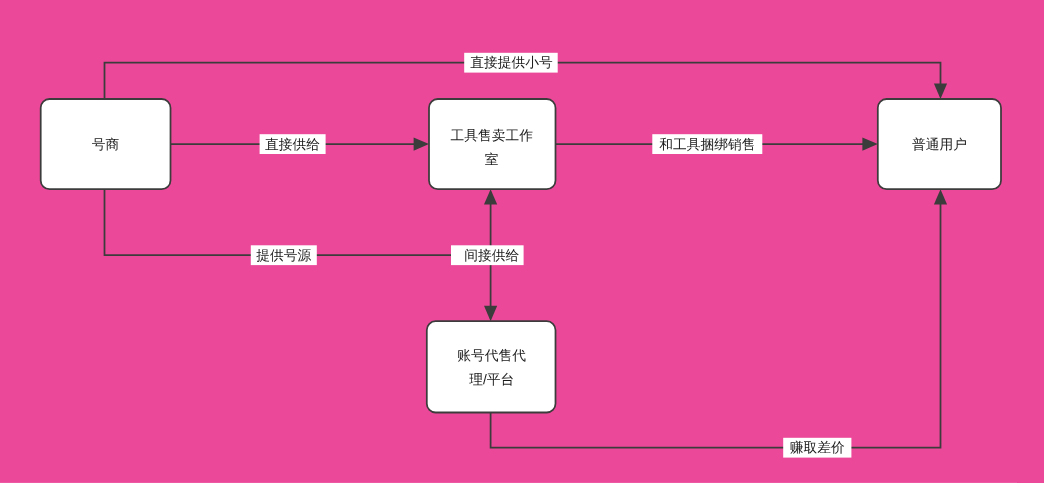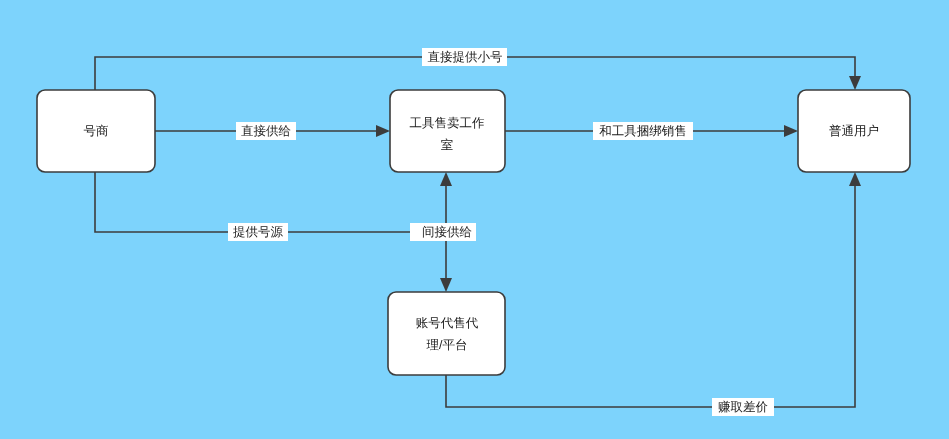--- a/index.html
+++ b/index.html
@@ -8,21 +8,21 @@
     padding: 0;
     background: #ffffff;
   }
   body {
     font-family: "Liberation Sans", "DejaVu Sans", sans-serif;
   }
   #canvas {
     position: relative;
     width: 949px;
     height: 439px;
-    background: #7dd3fc;
+    background: #ec4899;
     overflow: hidden;
   }
   #diagram-svg {
     position: absolute;
     top: 0;
     left: 0;
     width: 949px;
     height: 439px;
   }
   .node-box {

